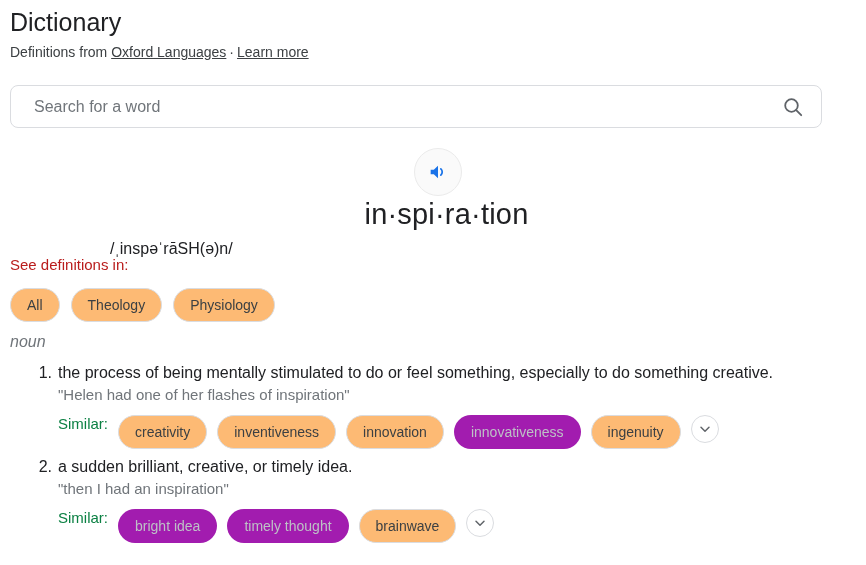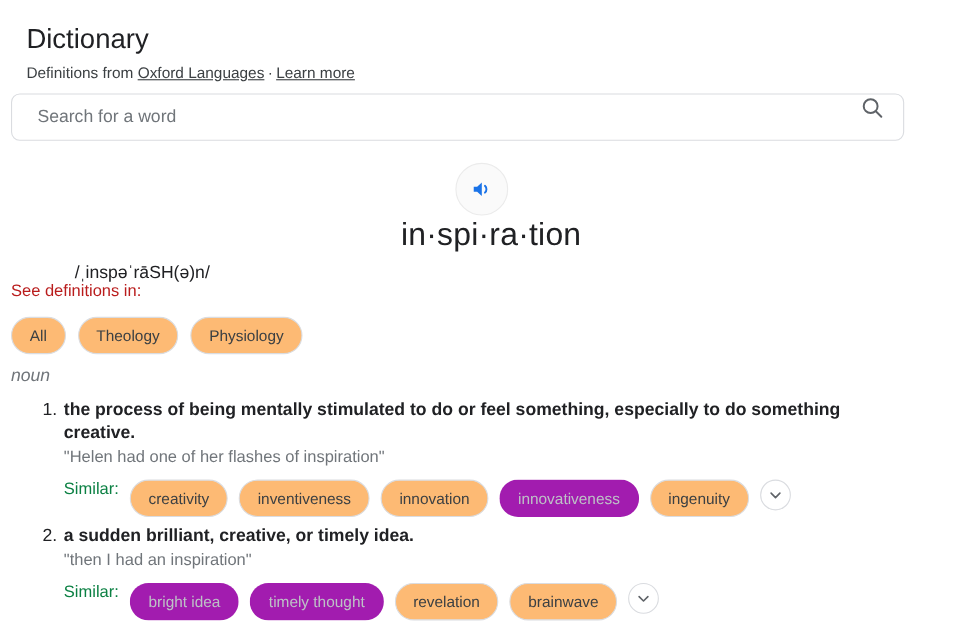--- a/index.html
+++ b/index.html
@@ -11,21 +11,21 @@
     width: 866px;
     height: 565px;
     font-family: "Liberation Sans", sans-serif;
     color: #202124;
     overflow: hidden;
   }
   .page {
     position: relative;
     width: 866px;
     height: 565px;
-    padding: 14px;
+    padding: 0;
     box-sizing: border-box;
   }
 
   
   .header {
     padding: 6px 0 0 10px;
   }
   .title {
     font-size: 25px;
     font-weight: 400;
@@ -55,20 +55,21 @@
     position: absolute;
     left: 10px;
     top: 85px;
     width: 812px;
     height: 43px;
     box-sizing: border-box;
     border: 1px solid #dadce0;
     border-radius: 8px;
     background: #fff;
     display: flex;
+    align-items: center;
     padding: 0 16px 0 21px;
   }
   .searchbar input {
     flex: 1;
     border: none;
     outline: none;
     font-family: "Liberation Sans", sans-serif;
     font-size: 16px;
     color: #202124;
     background: transparent;
@@ -119,20 +120,21 @@
     color: #202124;
     margin-left: 18px;
     letter-spacing: 0.2px;
   }
   .phonetic {
     margin-top: 6px;
     padding-left: 68px;
     font-size: 16px;
     line-height: 22px;
     color: #202124;
+    margin-left: 42px;
   }
 
   
   .see-in {
     position: absolute;
     left: 10px;
     top: 255px;
     font-size: 15px;
     line-height: 20px;
     color: #b91c1c;
@@ -197,21 +199,20 @@
     text-align: right;
     font-size: 16px;
     line-height: 21px;
     color: #202124;
   }
   .deftext {
     font-size: 16px;
     line-height: 21px;
     color: #202124;
     max-width: 730px;
-    font-weight: bold;
   }
   .defexample {
     margin-top: 1px;
     font-size: 15px;
     line-height: 21px;
     color: #70757a;
   }
   .similar-row {
     display: flex;
     align-items: flex-start;
@@ -311,21 +312,20 @@
     </li>
 
     <li class="defitem">
       <span class="defnum">2.</span>
       <div class="deftext">a sudden brilliant, creative, or timely idea.</div>
       <div class="defexample">"then I had an inspiration"</div>
       <div class="similar-row">
         <span class="similar-label">Similar:</span>
         <span class="chip faded">bright idea</span>
         <span class="chip faded">timely thought</span>
-        <span class="chip">revelation</span>
         <span class="chip">brainwave</span>
         <button class="expand-btn">
           <span>
             <svg viewBox="0 0 24 24" width="16" height="16" fill="none" stroke="#5f6368" stroke-width="2.2" stroke-linecap="round" stroke-linejoin="round">
               <polyline points="6,9.5 12,15.5 18,9.5"></polyline>
             </svg>
           </span>
         </button>
       </div>
     </li>

